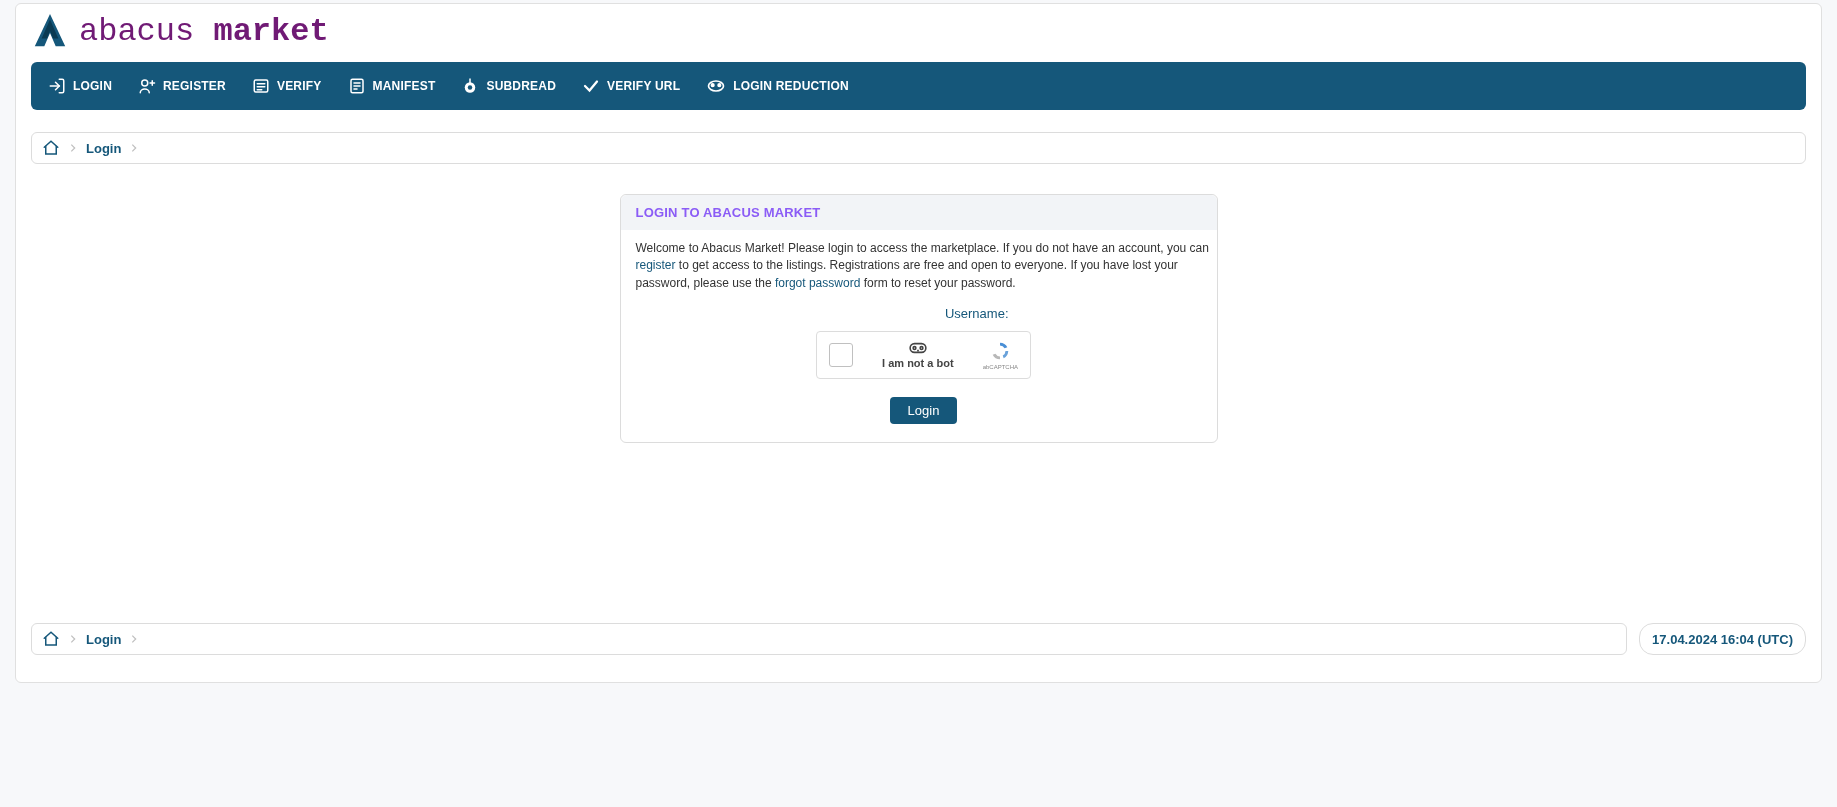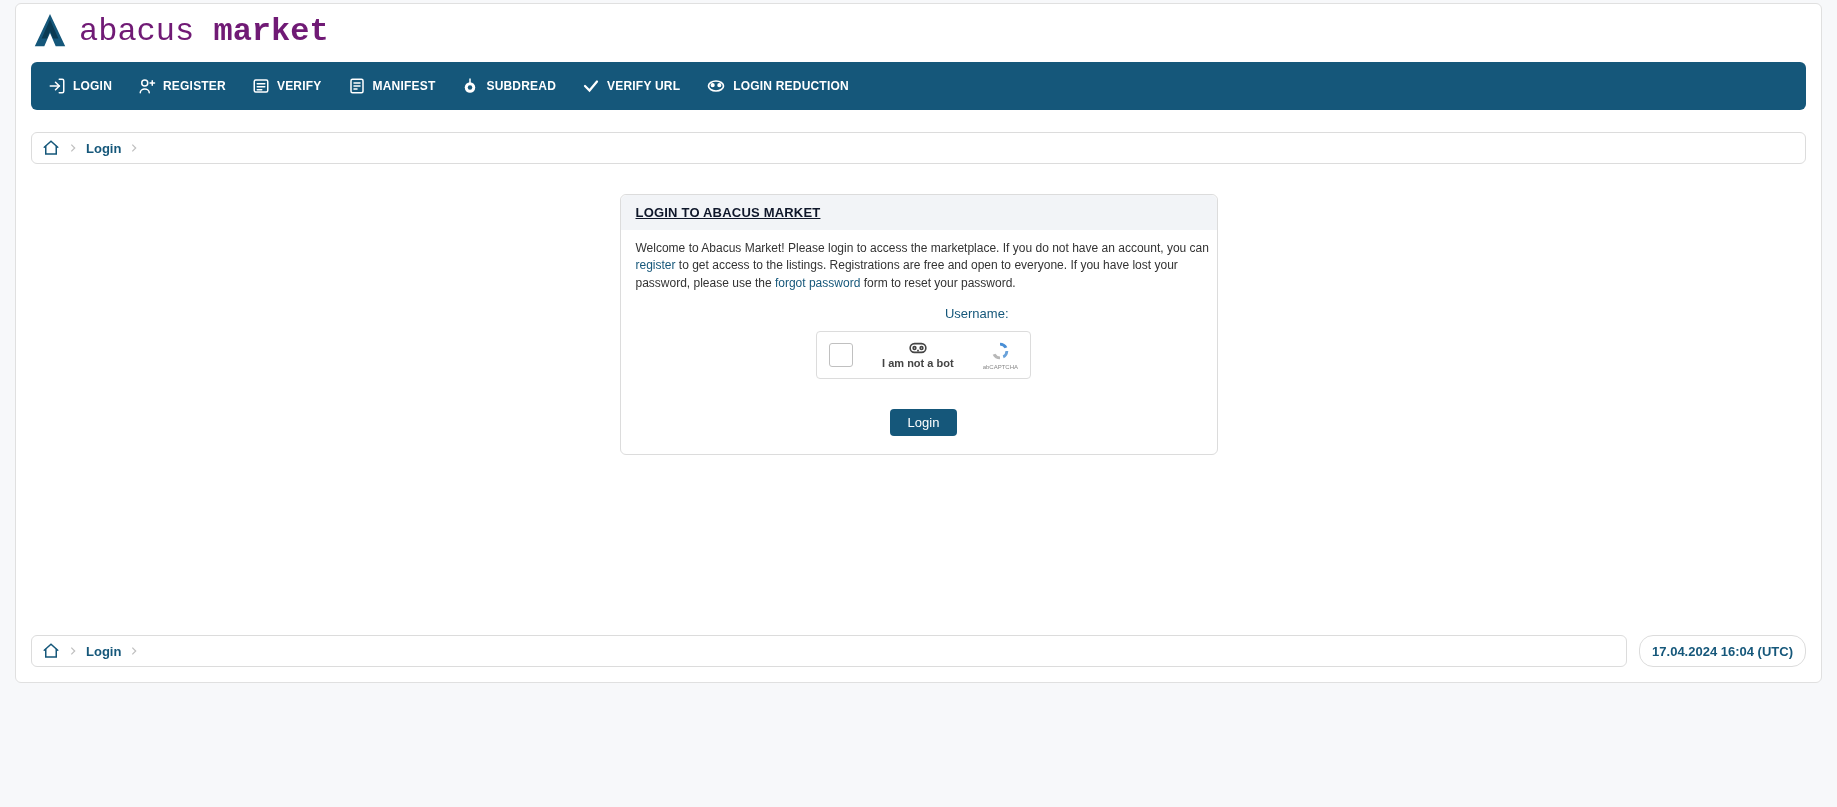--- a/index.html
+++ b/index.html
@@ -87,24 +87,23 @@
     border-radius: 6px;
     overflow: visible;
     background: #fff;
   }
   .card-header {
     background: #f2f4f7;
     border-top-left-radius: 6px;
     border-top-right-radius: 6px;
     padding: 10px 15px;
     font-weight: bold;
-    color: #0f172a;
+    color: #8b5cf6;
     font-size: 13px;
     letter-spacing: 0.2px;
-    text-decoration: underline;
   }
   .card-body {
     padding: 10px 5px 18px 15px;
   }
   .intro {
     font-size: 12px;
     color: #333;
     line-height: 1.45;
     margin-bottom: 14px;
   }
@@ -139,21 +138,21 @@
   .form-row input[type="password"] {
     border: 1px solid #15577a;
     box-shadow: 0 0 0 1px #15577a inset;
   }
 
   .captcha-box {
     width: 215px;
     height: 48px;
     border: 1px solid #dcdcdc;
     border-radius: 4px;
-    margin: 6px auto 30px auto;
+    margin: 6px auto 18px auto;
     display: flex;
     align-items: center;
     padding: 0 12px;
     gap: 0;
     background: #fff;
   }
   .captcha-check {
     width: 24px;
     height: 24px;
     border: 1px solid #c0c0c0;

